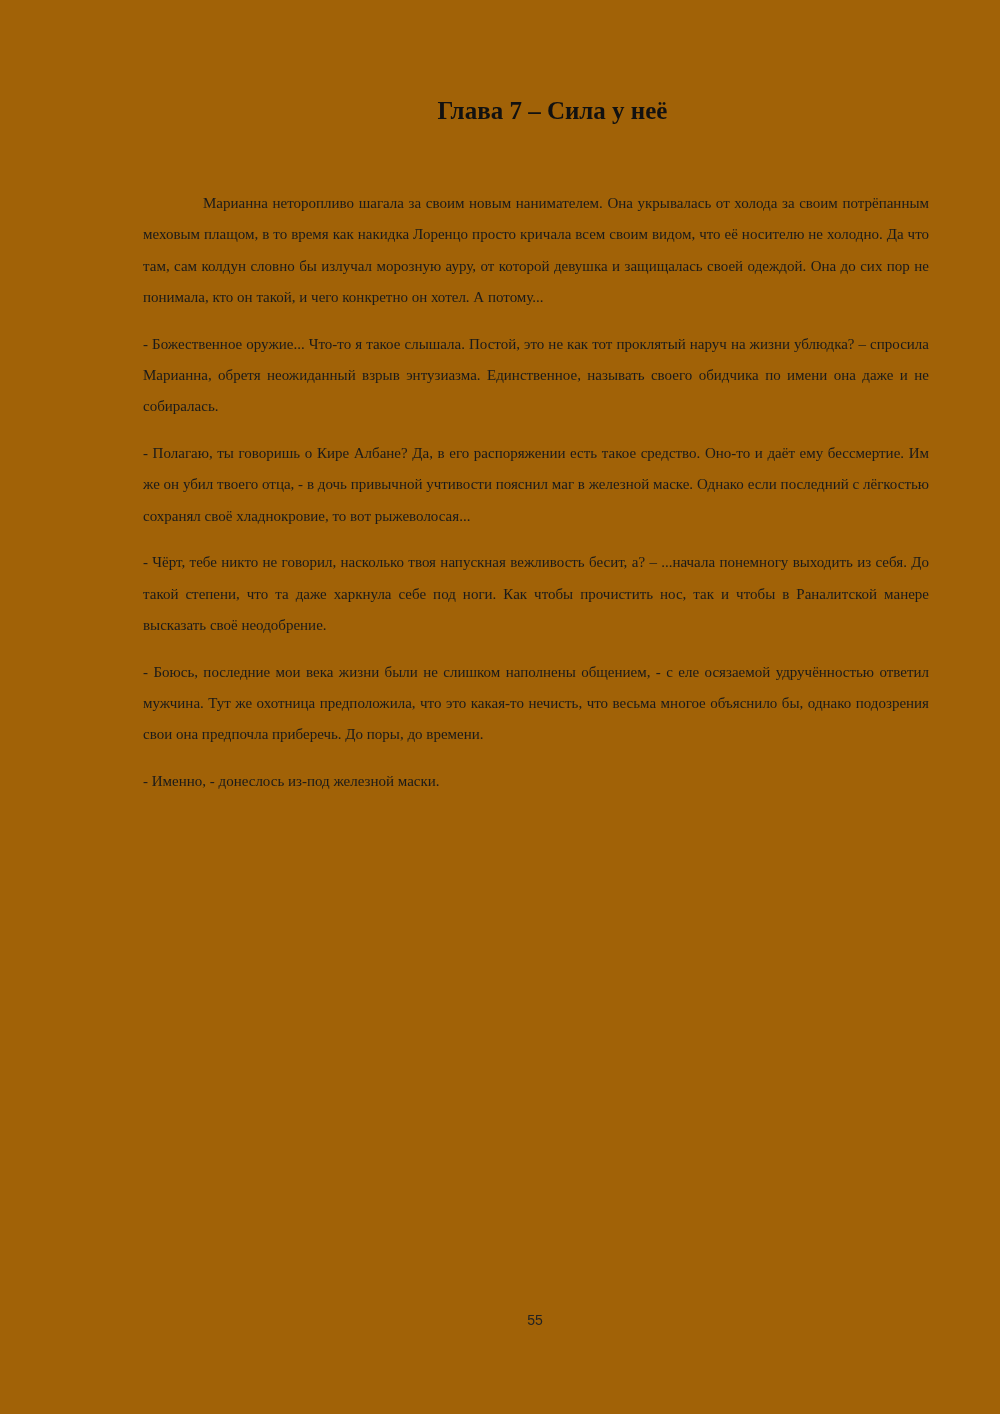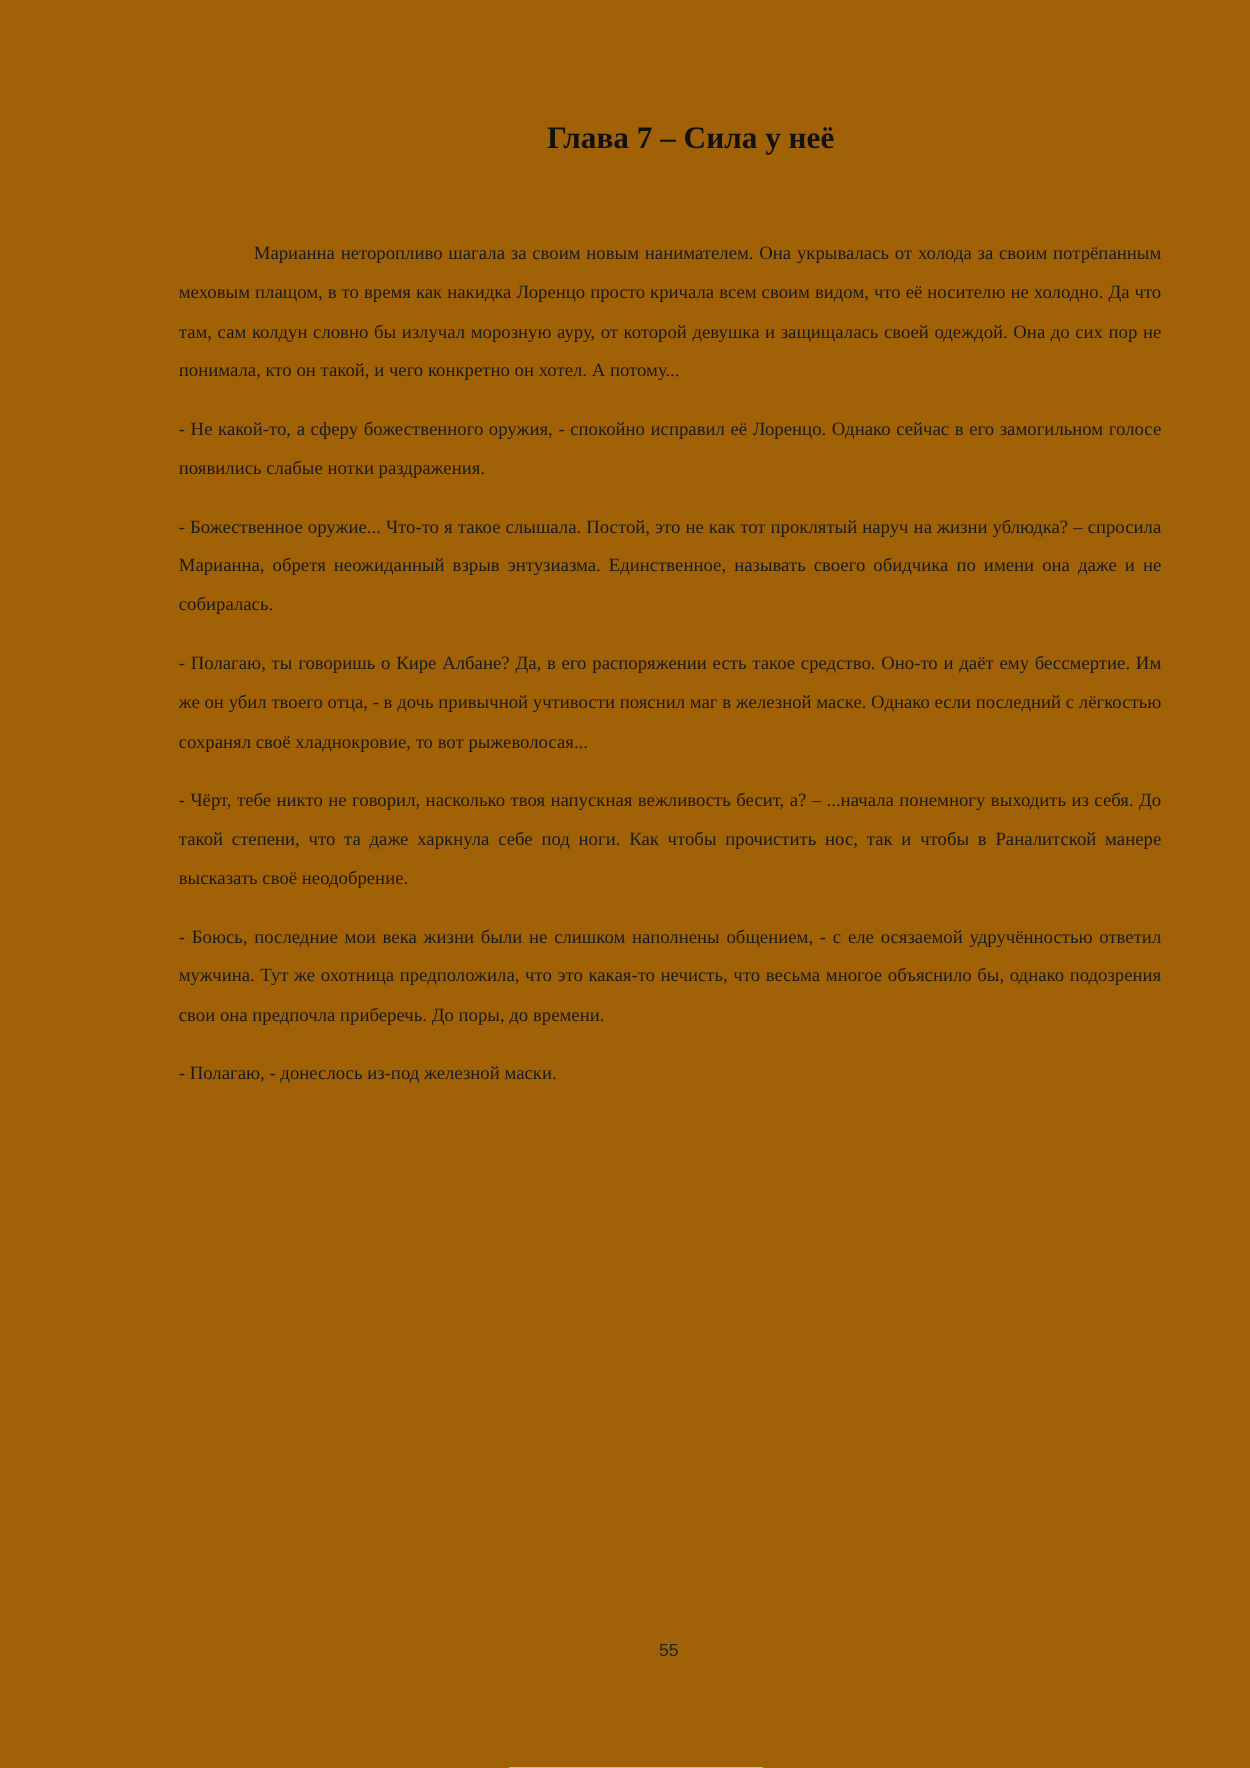--- a/index.html
+++ b/index.html
@@ -66,22 +66,21 @@
     }
   </style>
 </head>
 <body>
 
 <div class="page">
   <h1 class="chapter-title">Глава 7 – Сила у неё</h1>
 
   <div class="body-text">
     <p class="para indent">Марианна неторопливо шагала за своим новым нанимателем. Она укрывалась от холода за своим потрёпанным меховым плащом, в то время как накидка Лоренцо просто кричала всем своим видом, что её носителю не холодно. Да что там, сам колдун словно бы излучал морозную ауру, от которой девушка и защищалась своей одеждой. Она до сих пор не понимала, кто он такой, и чего конкретно он хотел. А потому...</p>
-    <p class="para">- Не какой-то, а сферу божественного оружия, - спокойно исправил её Лоренцо. Однако сейчас в его замогильном голосе появились слабые нотки раздражения.</p>
     <p class="para">- Божественное оружие... Что-то я такое слышала. Постой, это не как тот проклятый наруч на жизни ублюдка? – спросила Марианна, обретя неожиданный взрыв энтузиазма. Единственное, называть своего обидчика по имени она даже и не собиралась.</p>
     <p class="para">- Полагаю, ты говоришь о Кире Албане? Да, в его распоряжении есть такое средство. Оно-то и даёт ему бессмертие. Им же он убил твоего отца, - в дочь привычной учтивости пояснил маг в железной маске. Однако если последний с лёгкостью сохранял своё хладнокровие, то вот рыжеволосая...</p>
     <p class="para">- Чёрт, тебе никто не говорил, насколько твоя напускная вежливость бесит, а? – ...начала понемногу выходить из себя. До такой степени, что та даже харкнула себе под ноги. Как чтобы прочистить нос, так и чтобы в Раналитской манере высказать своё неодобрение.</p>
     <p class="para">- Боюсь, последние мои века жизни были не слишком наполнены общением, - с еле осязаемой удручённостью ответил мужчина. Тут же охотница предположила, что это какая-то нечисть, что весьма многое объяснило бы, однако подозрения свои она предпочла приберечь. До поры, до времени.</p>
-    <p class="para">- Полагаю, - донеслось из-под железной маски.</p>
+    <p class="para">- Именно, - донеслось из-под железной маски.</p>
   </div>
 
   <div class="page-number">55</div>
 </div>
 
 </body></html>

